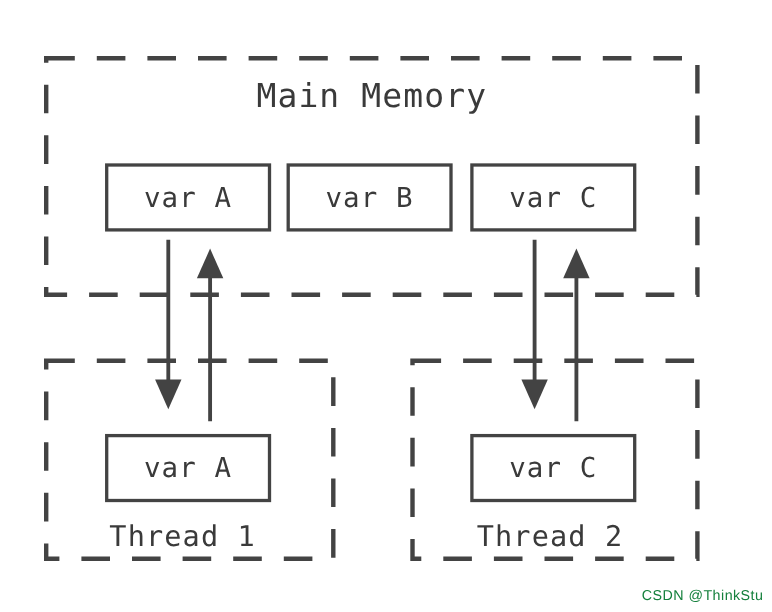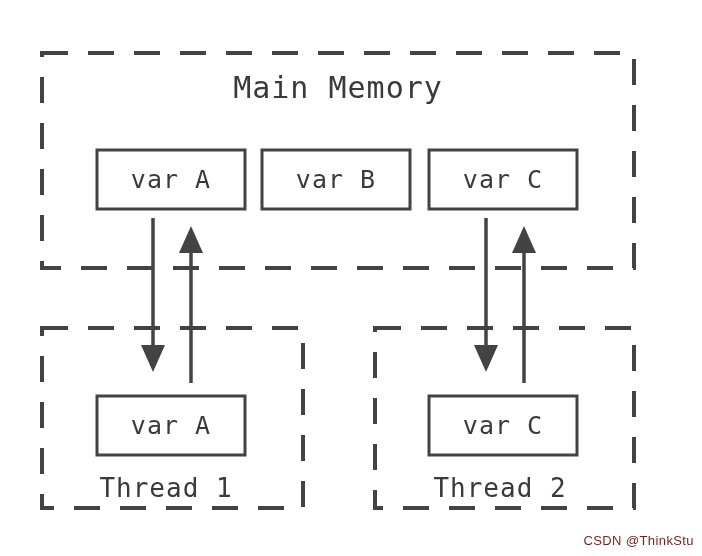--- a/index.html
+++ b/index.html
@@ -60,21 +60,21 @@
   .region-text {
     font-size: 26px;
     letter-spacing: 1px;
   }
   .watermark {
     position: absolute;
     right: 8px;
     bottom: 8px;
     font-family: "Liberation Sans", sans-serif;
     font-size: 13px;
-    color: #7f1d1d;
+    color: #15803d;
     letter-spacing: 0.4px;
     user-select: none;
   }
 </style>
 </head>
 <body>
 
 <div id="canvas">
 
   <svg id="diagram" viewBox="0 0 702 556">

